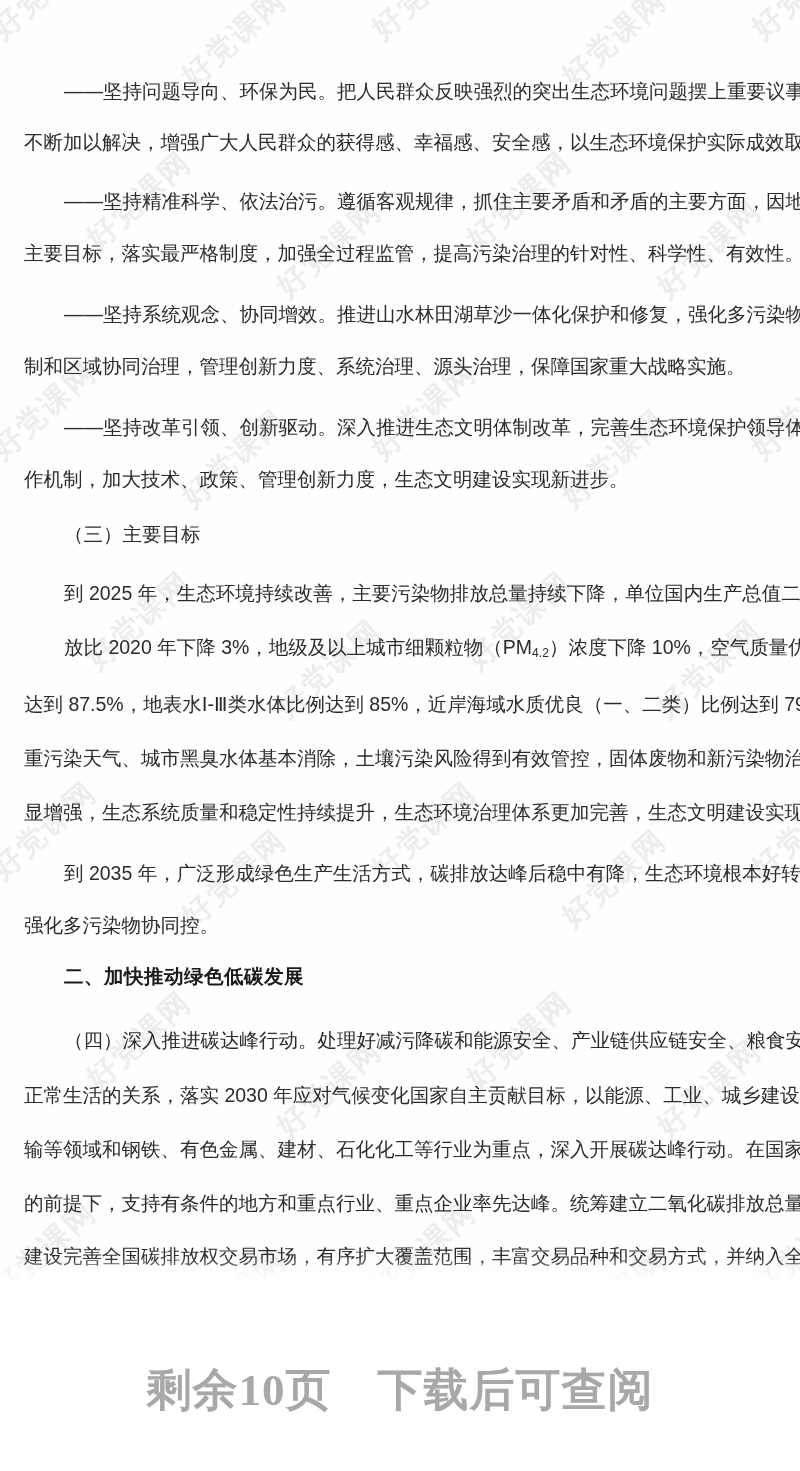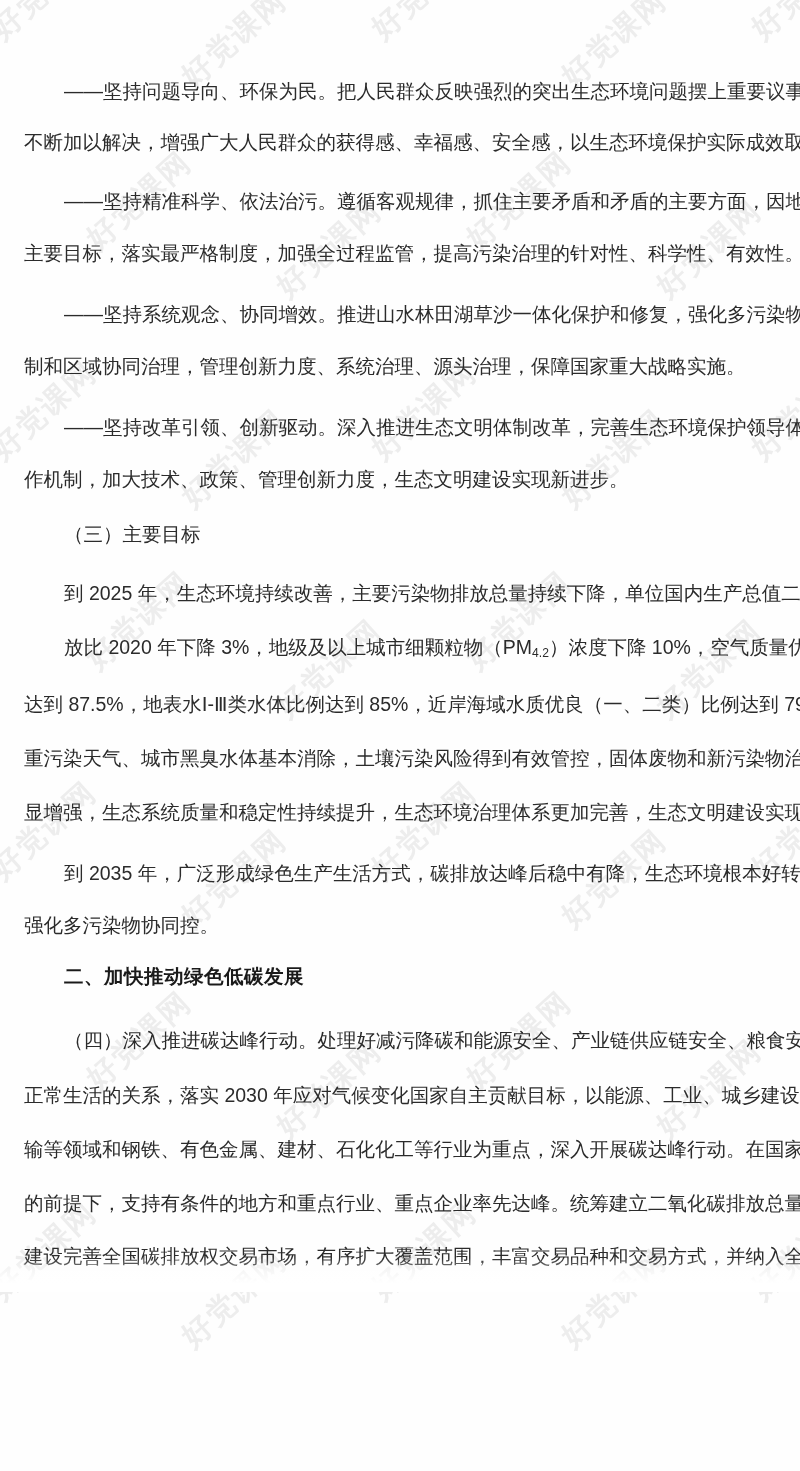--- a/index.html
+++ b/index.html
@@ -179,14 +179,17 @@
       <div class="line" style="top: 912px;">强化多污染物协同控。</div>
       <div class="line indent" style="top: 1027px;">（四）深入推进碳达峰行动。处理好减污降碳和能源安全、产业链供应链安全、粮食安全、群众</div>
       <div class="line" style="top: 1082px;">正常生活的关系，落实 2030 年应对气候变化国家自主贡献目标，以能源、工业、城乡建设、交通运</div>
       <div class="line" style="top: 1136px;">输等领域和钢铁、有色金属、建材、石化化工等行业为重点，深入开展碳达峰行动。在国家统一规划</div>
       <div class="line" style="top: 1190px;">的前提下，支持有条件的地方和重点行业、重点企业率先达峰。统筹建立二氧化碳排放总量控制制度。</div>
       <div class="line" style="top: 1243px;">建设完善全国碳排放权交易市场，有序扩大覆盖范围，丰富交易品种和交易方式，并纳入全国统一公</div>
     </div>
 
   <div id="banner-fade"></div>
 
+  <div id="bottom-banner">
+    <div id="banner-text">剩余10页　下载后可查阅</div>
+  </div>
 
 </div>
 
 </body></html>

